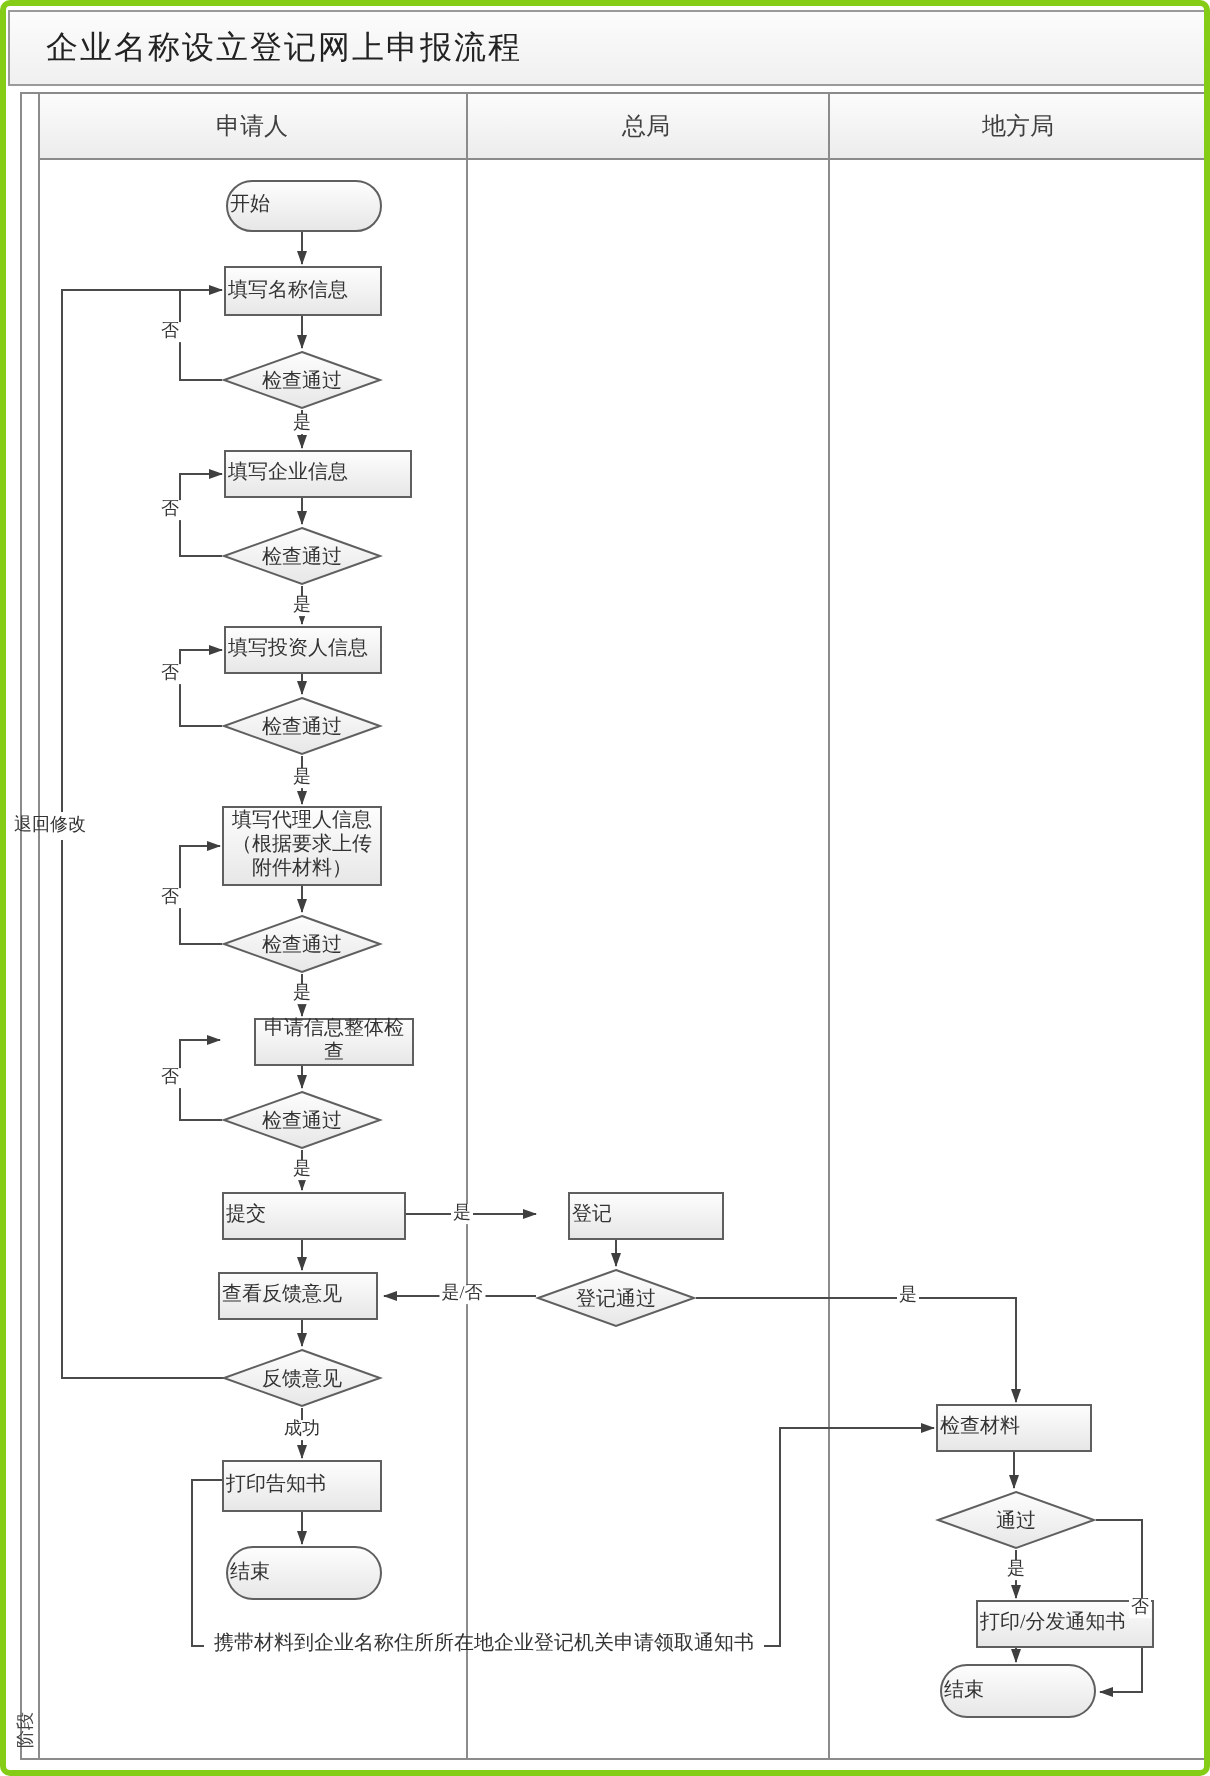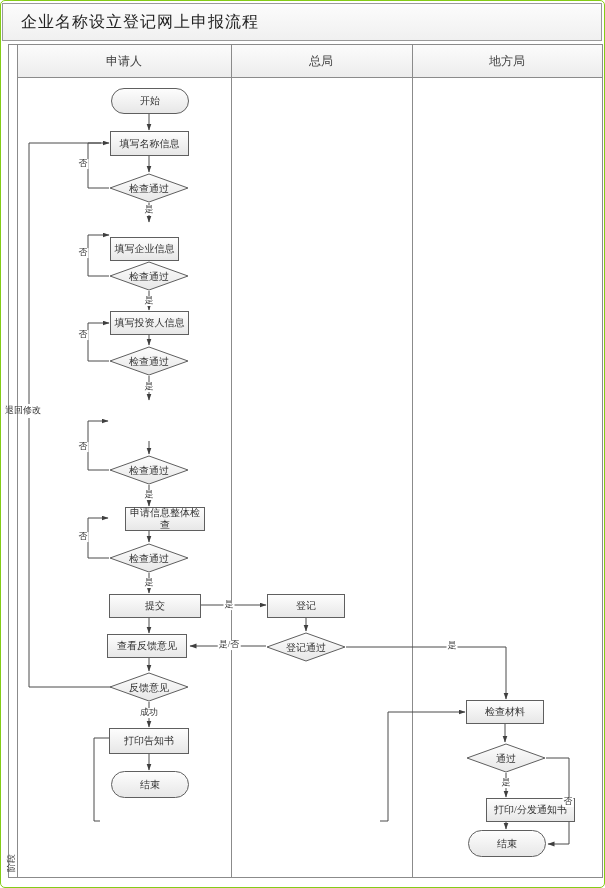--- a/index.html
+++ b/index.html
@@ -1,28 +1,28 @@
 <!DOCTYPE html>
 <html><head>
 <meta charset="utf-8">
 <style>
   html,body{margin:0;padding:0;background:#fff;}
   .page{position:relative;width:605px;height:888px;background:#fff;overflow:hidden;
         font-family:"Liberation Serif","DejaVu Serif",serif;color:#333;
-        border:1px solid #84cc16;border-radius:5px;box-sizing:border-box;}
+        border:3px solid #84cc16;border-radius:5px;box-sizing:border-box;}
   .title-bar{position:absolute;left:1px;top:2px;width:600px;height:38px;
         border:1px solid #9a9a9a;background:linear-gradient(180deg,#fcfcfc,#f0f0f0);
         display:flex;align-items:center;padding-left:18px;box-sizing:border-box;
         font-size:16px;letter-spacing:1px;color:#222;}
   .lane-label{position:absolute;top:52px;font-size:12px;color:#404040;transform:translateX(-50%);z-index:2;}
   .phase-label{position:absolute;left:10px;top:862px;font-size:9px;color:#444;white-space:nowrap;
         transform:translate(-50%,-50%) rotate(-90deg);z-index:2;}
   .node{position:absolute;z-index:3;box-sizing:border-box;border:1px solid #5f5f5f;
         background:linear-gradient(180deg,#fdfdfd,#e7e7e7);
-        display:flex;align-items:center;justify-content:center;text-align:center;
+        display:flex;align-items:center;justify-content:flex-start;text-align:center;
         font-size:10px;line-height:12px;color:#333;word-break:break-all;padding:11px 1px;font-family:Liberation Serif, serif;}
   .oval{border-radius:14px;}
   .diamond{position:absolute;z-index:3;overflow:visible;}
   .diamond text{font-size:10px;fill:#333;text-anchor:middle;}
   .elabel{position:absolute;z-index:4;transform:translate(-50%,-50%);font-size:9px;color:#333;
         background:#fff;padding:0 1px;white-space:nowrap;line-height:1.1;}
   .elabel.clear{background:transparent;}
   .elabel.big{font-size:10px;}
   svg.wires{position:absolute;left:0;top:0;z-index:2;}
 </style>
@@ -102,34 +102,37 @@
   <div class="node oval" style="left:110px;top:87px;width:78px;height:26px">
       <span>开始</span>
     </div>
   <div class="node" style="left:109px;top:130px;width:79px;height:25px">
       <span>填写名称信息</span>
     </div>
   <svg class="diamond" style="left:108px;top:172px" width="80" height="30">
       <polygon points="40,1 79,15 40,29 1,15" fill="url(#nodeg)" stroke="#5f5f5f"></polygon>
       <text x="40" y="18.5">检查通过</text>
     </svg>
-  <div class="node" style="left:109px;top:236px;width:69px;height:24px">
+  <div class="node" style="left:109px;top:222px;width:94px;height:24px">
       <span>填写企业信息</span>
     </div>
   <svg class="diamond" style="left:108px;top:260px" width="80" height="30">
       <polygon points="40,1 79,15 40,29 1,15" fill="url(#nodeg)" stroke="#5f5f5f"></polygon>
       <text x="40" y="18.5">检查通过</text>
     </svg>
   <div class="node" style="left:109px;top:310px;width:79px;height:24px">
       <span>填写投资人信息</span>
     </div>
   <svg class="diamond" style="left:108px;top:345px" width="80" height="30">
       <polygon points="40,1 79,15 40,29 1,15" fill="url(#nodeg)" stroke="#5f5f5f"></polygon>
       <text x="40" y="18.5">检查通过</text>
     </svg>
+  <div class="node" style="left:108px;top:400px;width:80px;height:40px">
+      <span>填写代理人信息（根据要求上传附件材料）</span>
+    </div>
   <svg class="diamond" style="left:108px;top:454px" width="80" height="30">
       <polygon points="40,1 79,15 40,29 1,15" fill="url(#nodeg)" stroke="#5f5f5f"></polygon>
       <text x="40" y="18.5">检查通过</text>
     </svg>
   <div class="node" style="left:124px;top:506px;width:80px;height:22px">
       <span>申请信息整体检查</span>
     </div>
   <svg class="diamond" style="left:108px;top:542px" width="80" height="30">
       <polygon points="40,1 79,15 40,29 1,15" fill="url(#nodeg)" stroke="#5f5f5f"></polygon>
       <text x="40" y="18.5">检查通过</text>
@@ -144,21 +147,21 @@
       <polygon points="40,1 79,15 40,29 1,15" fill="url(#nodeg)" stroke="#5f5f5f"></polygon>
       <text x="40" y="18.5">反馈意见</text>
     </svg>
   <div class="node" style="left:108px;top:727px;width:80px;height:26px">
       <span>打印告知书</span>
     </div>
   <div class="node oval" style="left:110px;top:770px;width:78px;height:27px">
       <span>结束</span>
     </div>
 
-  <div class="node" style="left:266px;top:593px;width:78px;height:22px">
+  <div class="node" style="left:281px;top:593px;width:78px;height:22px">
       <span>登记</span>
     </div>
   <svg class="diamond" style="left:265px;top:631px" width="80" height="30">
       <polygon points="40,1 79,15 40,29 1,15" fill="url(#nodeg)" stroke="#5f5f5f"></polygon>
       <text x="40" y="18.5">登记通过</text>
     </svg>
 
   <div class="node" style="left:465px;top:699px;width:78px;height:24px">
       <span>检查材料</span>
     </div>
@@ -183,14 +186,15 @@
   <span class="elabel" style="left:82px;top:334px">否</span>
   <span class="elabel" style="left:82px;top:446px">否</span>
   <span class="elabel" style="left:82px;top:536px">否</span>
   <span class="elabel" style="left:228px;top:604px">是</span>
   <span class="elabel" style="left:228px;top:644px">是/否</span>
   <span class="elabel" style="left:451px;top:645px">是</span>
   <span class="elabel" style="left:148px;top:712px">成功</span>
   <span class="elabel" style="left:505px;top:782px">是</span>
   <span class="elabel" style="left:567px;top:801px">否</span>
   <span class="elabel clear" style="left:22px;top:410px">退回修改</span>
+  <span class="elabel clear big" style="left:239px;top:819px">携带材料到企业名称住所所在地企业登记机关申请领取通知书</span>
 
 </div>
 
 </body></html>

